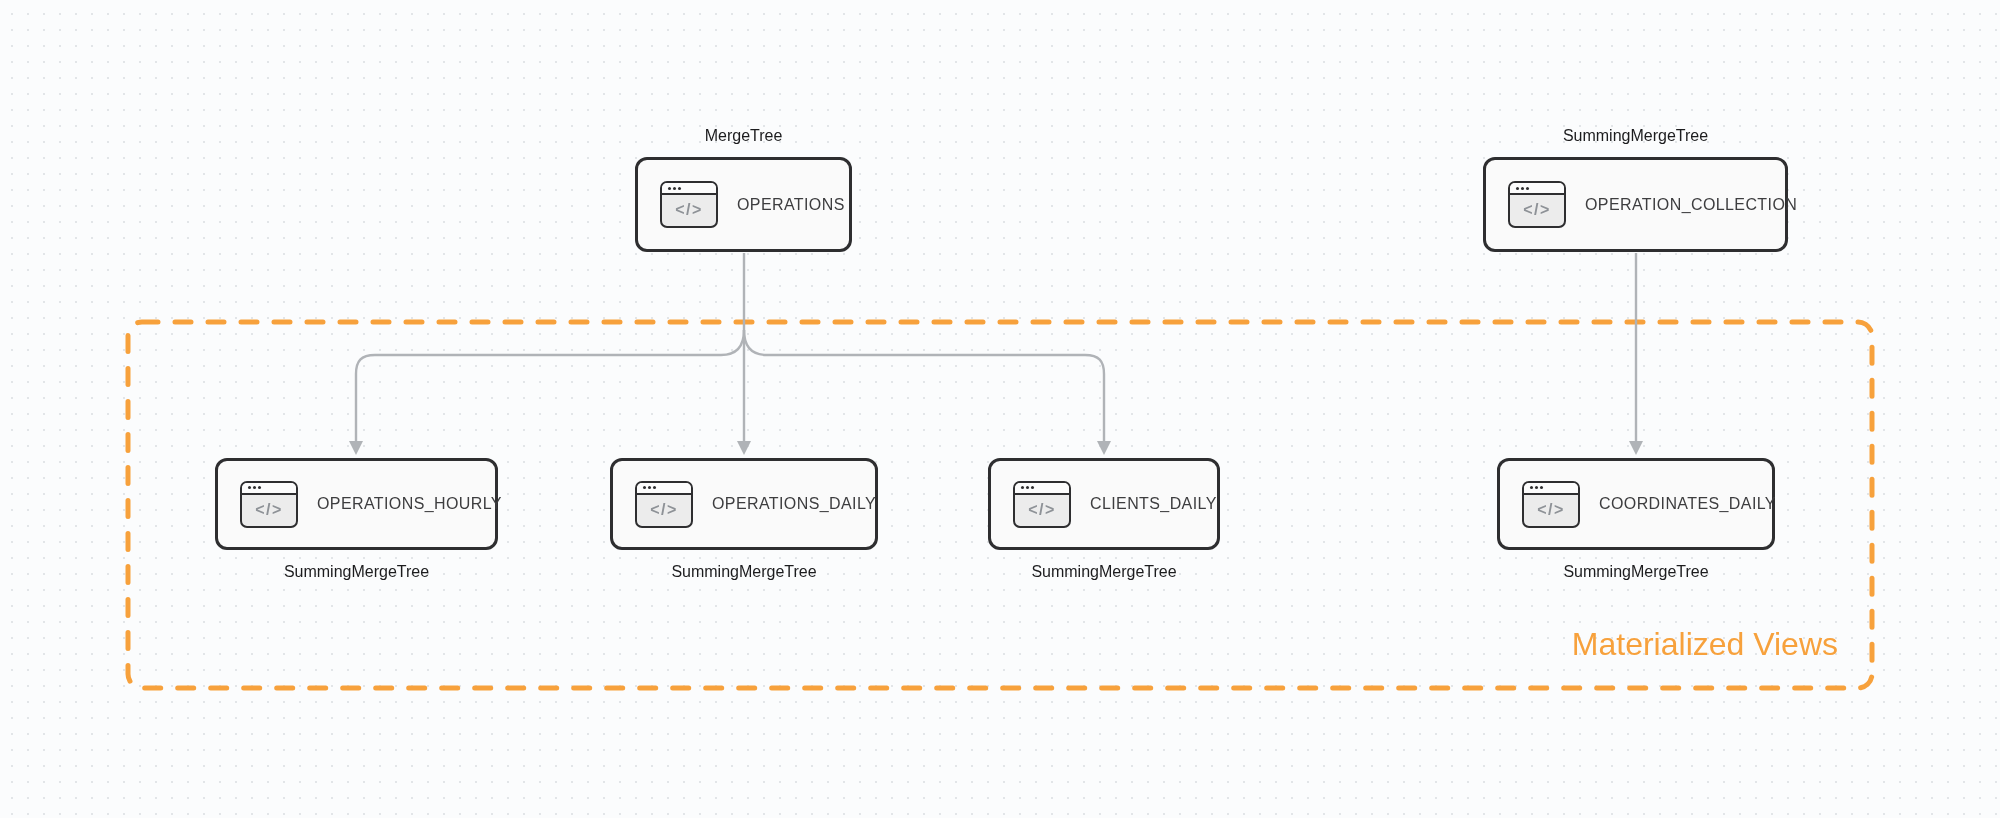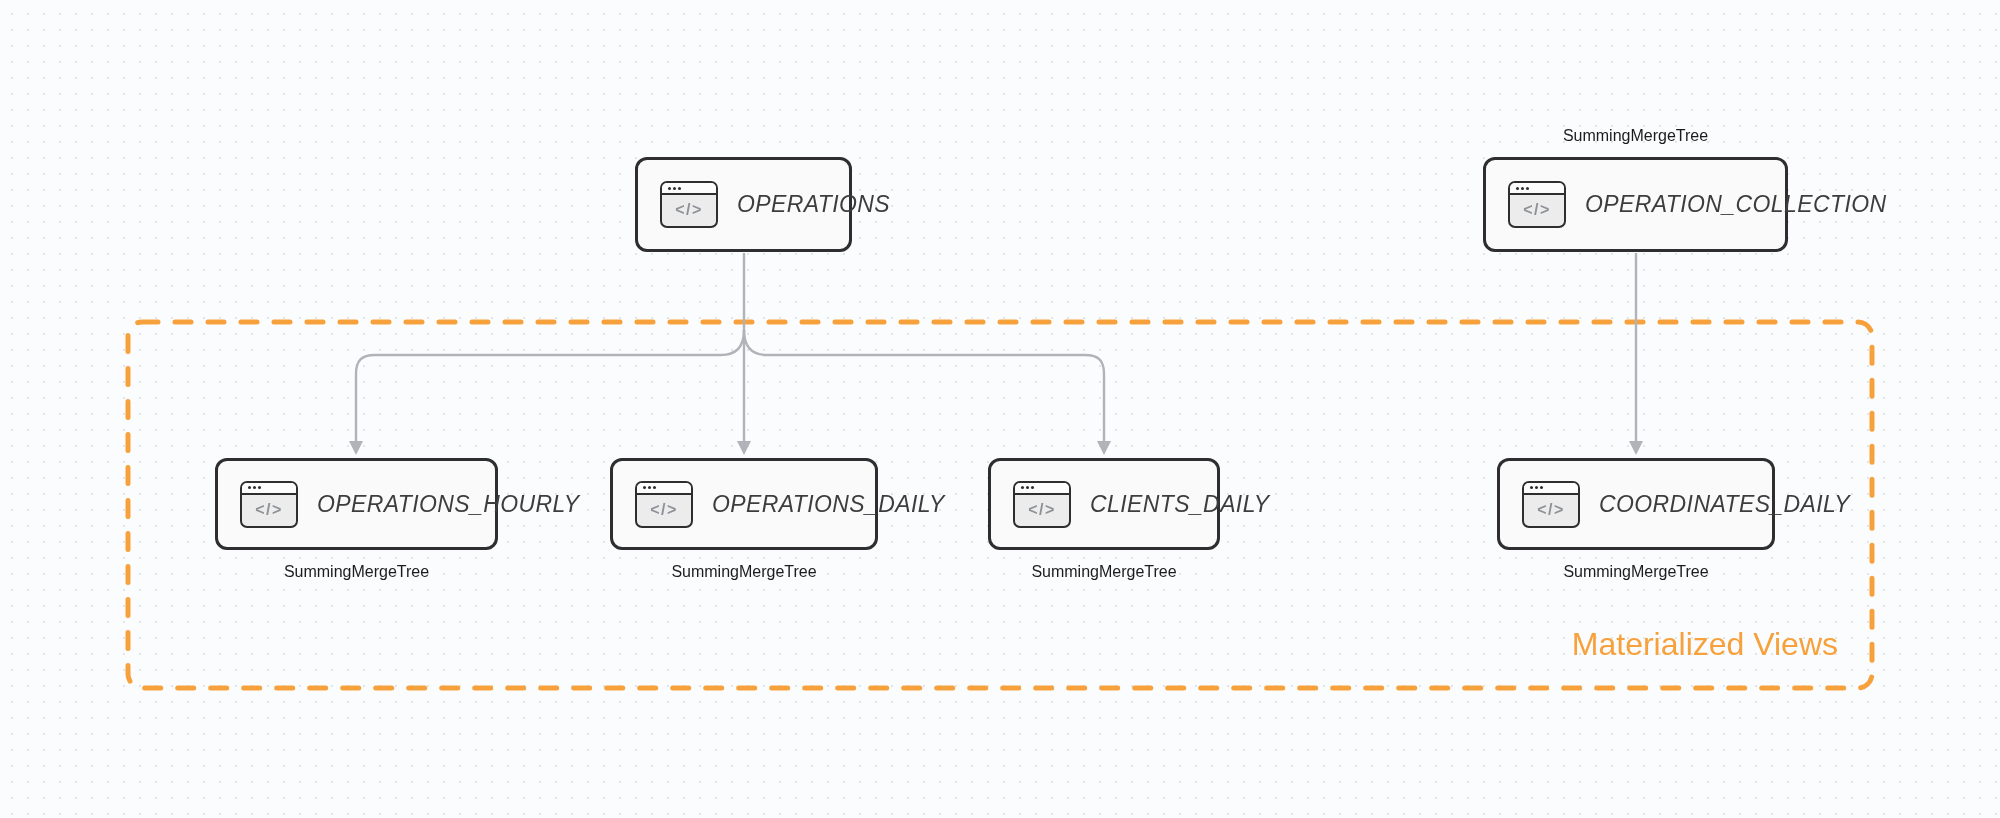--- a/index.html
+++ b/index.html
@@ -40,22 +40,21 @@
   }
   .engine-label{
     position:absolute;left:-60px;right:-60px;
     text-align:center;
     font-size:16px;color:var(--text-dark);
     height:22px;line-height:22px;white-space:nowrap;
   }
   .engine-label.top{top:-32px;}
   .engine-label.bottom{bottom:-33px;}
   .table-name{
-    font-style:italic;
-    font-size:23px;
+    font-size:16px;
     color:var(--table-text);
     letter-spacing:.4px;
     white-space:nowrap;
     text-align:right;
   }
   .win-icon{
     width:58px;height:47px;flex-shrink:0;
     border:2.5px solid var(--node-border);
     border-radius:7px;
     background:var(--icon-body);
@@ -99,20 +98,21 @@
 
     <path class="edge" d="M 1636 253 L 1636 442"></path>
 
     <polygon class="arrowhead" points="349,441 363,441 356,455"></polygon>
     <polygon class="arrowhead" points="737,441 751,441 744,455"></polygon>
     <polygon class="arrowhead" points="1097,441 1111,441 1104,455"></polygon>
     <polygon class="arrowhead" points="1629,441 1643,441 1636,455"></polygon>
   </svg>
 
   <div class="node" style="left:635px;top:157px;width:217px;height:95px;">
+    <div class="engine-label top">MergeTree</div>
     <div class="node-box">
       <span class="win-icon">
         <span class="titlebar">
             <span class="dots"></span>
           </span>
         <span class="glyph">&lt;/&gt;</span>
       </span>
       <span class="table-name">OPERATIONS</span>
     </div>
   </div>

